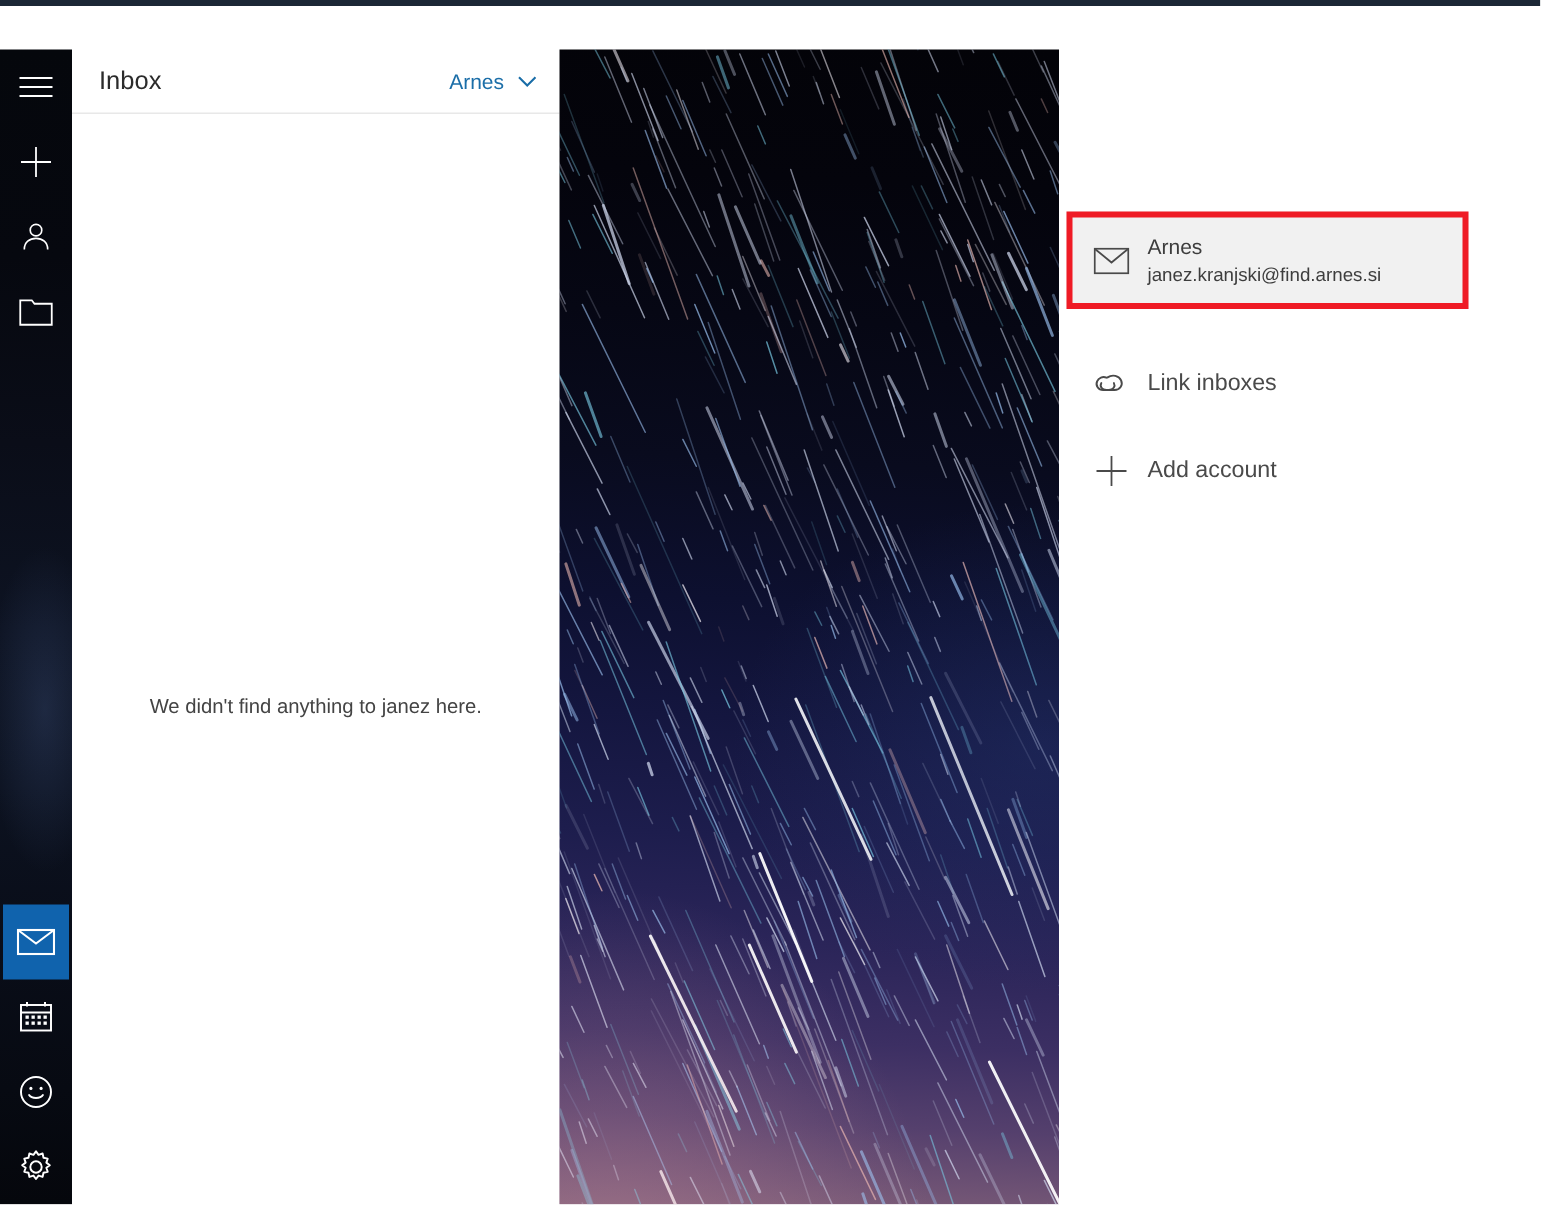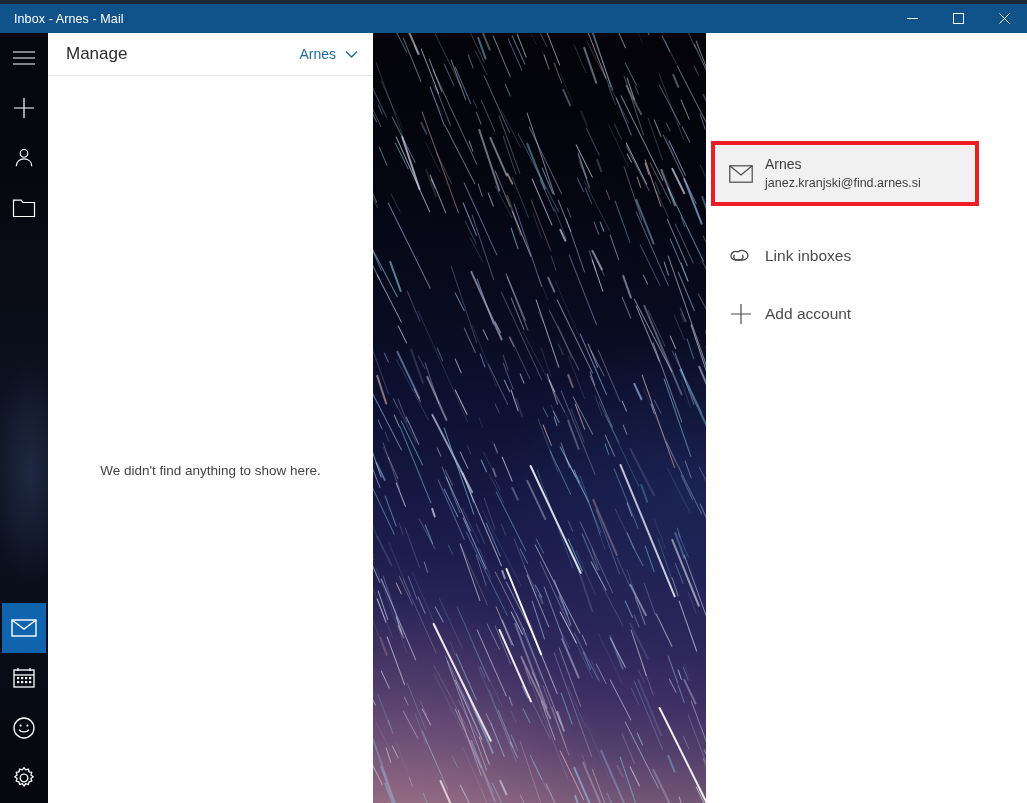--- a/index.html
+++ b/index.html
@@ -200,40 +200,20 @@
   .acc-row.link { top: 231px; height: 50px; }
   .acc-row.add  { top: 289px; height: 50px; }
 </style>
 </head>
 <body>
 
 <div id="app">
 
   <div class="topstrip"></div>
 
-  <div class="titlebar">
-    <span class="titlebar-text">Inbox - Arnes - Mail</span>
-    <div class="wincontrols">
-      <div class="winbtn">
-        <svg width="11" height="11" viewBox="0 0 11 11">
-            <path d="M0 5.5 H11" stroke="#fff" stroke-width="1"></path>
-          </svg>
-      </div>
-      <div class="winbtn">
-        <svg width="11" height="11" viewBox="0 0 11 11">
-            <rect x="0.5" y="0.5" width="10" height="10" fill="none" stroke="#fff" stroke-width="1"></rect>
-          </svg>
-      </div>
-      <div class="winbtn">
-        <svg width="11" height="11" viewBox="0 0 11 11">
-            <path d="M0.5 0.5 L10.5 10.5 M10.5 0.5 L0.5 10.5" stroke="#fff" stroke-width="1"></path>
-          </svg>
-      </div>
-    </div>
-  </div>
 
   <div class="rail">
     <div class="rail-glow"></div>
 
     <div class="rail-top">
       <div class="rail-btn">
         <svg width="24" height="16" viewBox="0 0 24 16">
           <path d="M1 2 H23 M1 8 H23 M1 14 H23" stroke="#fff" stroke-width="1.2" fill="none"></path>
         </svg>
       </div>
@@ -293,32 +273,32 @@
           <path d="M12 1.6 l1.7 2.3 2.7-.9 .6 2.8 2.8 .6 -.9 2.7 2.3 1.7 -2.3 1.7 .9 2.7 -2.8 .6 -.6 2.8 -2.7-.9 -1.7 2.3 -1.7-2.3 -2.7 .9 -.6-2.8 -2.8-.6 .9-2.7 -2.3-1.7 2.3-1.7 -.9-2.7 2.8-.6 .6-2.8 2.7 .9 Z" fill="none" stroke="#fff" stroke-width="1.3" stroke-linejoin="round"></path>
         </svg>
       </div>
     </div>
   </div>
 
   <div class="listcol">
 
 
     <div class="listheader">
-      <span class="folder">Manage</span>
+      <span class="folder">Inbox</span>
       <span class="filter">
         <span>Arnes</span>
         <span>
           <svg width="13" height="9" viewBox="0 0 13 9">
               <path d="M1 1.5 L6.5 7 L12 1.5" fill="none" stroke="currentColor" stroke-width="1.4"></path>
             </svg>
         </span>
       </span>
     </div>
 
-    <div class="emptymsg">We didn't find anything to show here.</div>
+    <div class="emptymsg">We didn't find anything to janez here.</div>
   </div>
 
   <div class="wallpaper">
     <div class="streaks" id="streaks">
         <i style="left: 205.491px; top: 337.592px; width: 11.5149px; height: 1px; background: rgba(150, 186, 232, 0.21); transform: rotate(62deg);"></i>
         <i style="left: 336.113px; top: 704.98px; width: 16.0218px; height: 1px; background: rgba(208, 216, 238, 0.53); transform: rotate(63deg);"></i>
         <i style="left: 59.9131px; top: 423.663px; width: 11.1225px; height: 1px; background: rgba(150, 186, 232, 0.24); transform: rotate(65.8deg);"></i>
         <i style="left: 240.896px; top: 70.7241px; width: 30.9726px; height: 1px; background: rgba(208, 216, 238, 0.2); transform: rotate(67.1deg);"></i>
         <i style="left: 326.329px; top: 111.183px; width: 45.8983px; height: 1px; background: rgba(150, 186, 232, 0.47); transform: rotate(62.3deg);"></i>
         <i style="left: 284.238px; top: 791.224px; width: 14.115px; height: 1.8px; background: rgba(208, 216, 238, 0.18); transform: rotate(63.3deg);"></i>

